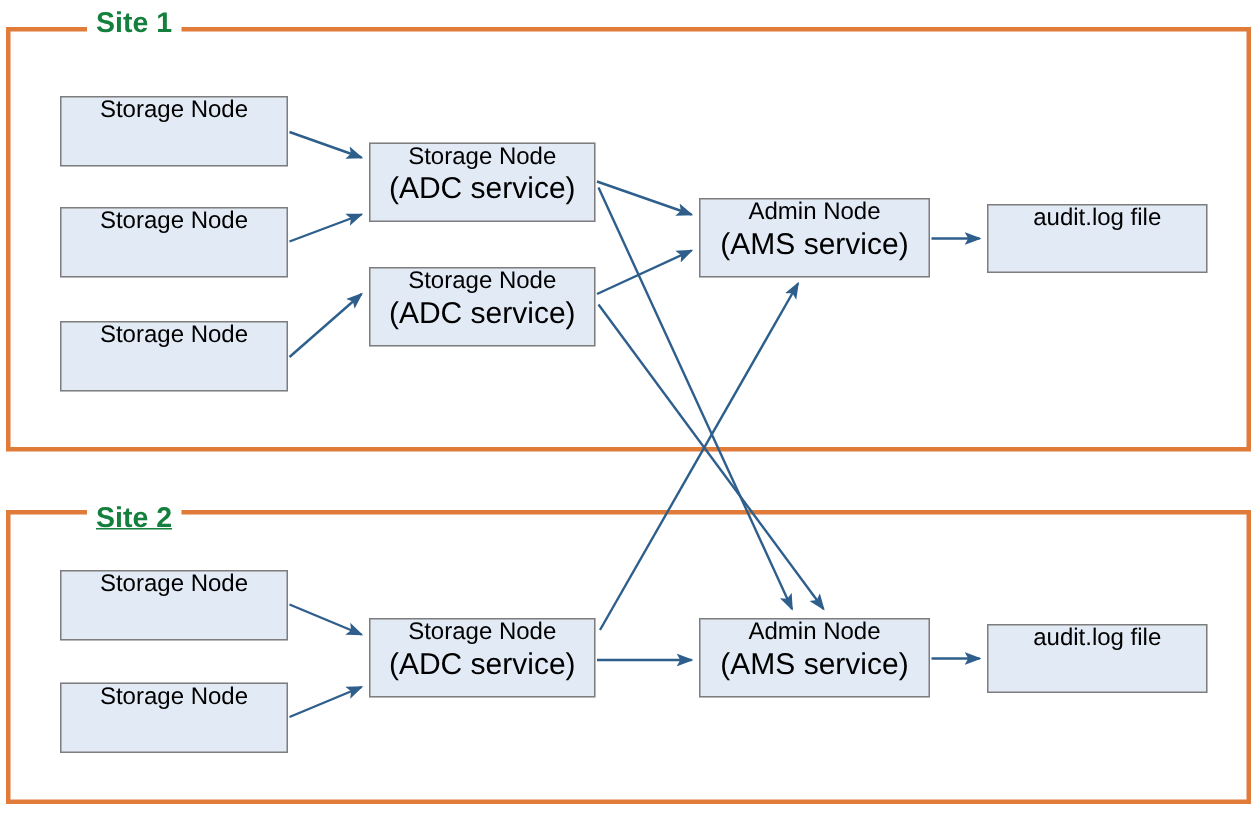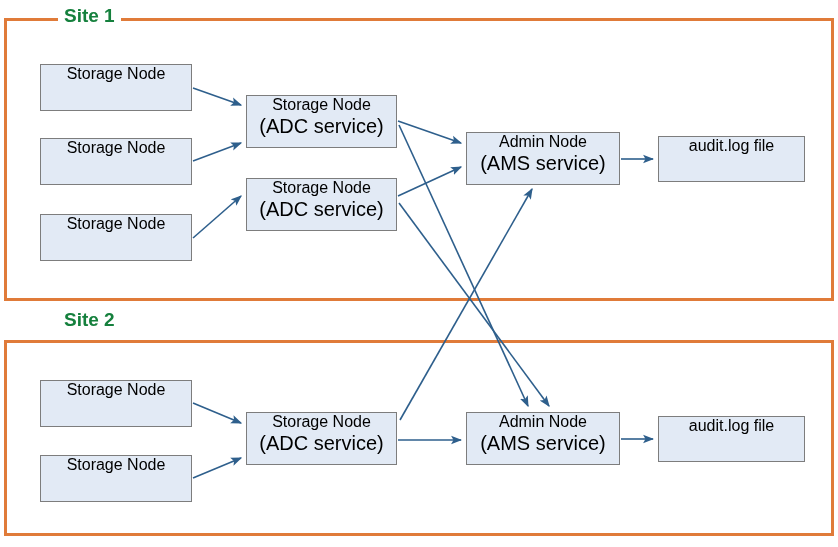--- a/index.html
+++ b/index.html
@@ -50,21 +50,21 @@
 </style>
 </head>
 <body>
 
 <div id="canvas">
 
   <div class="site-frame" id="frame-site-1" style="left: 4px; top: 18px; width: 830px; height: 283px; border-color: rgb(224, 123, 57);"></div>
   <div class="site-label" id="label-site-1" style="left: 58px; top: 6px;">Site 1</div>
 
   <div class="site-frame" id="frame-site-2" style="left: 4px; top: 340px; width: 830px; height: 196px; border-color: rgb(224, 123, 57);"></div>
-  <div class="site-label" id="label-site-2" style="left: 58px; top: 310px;">Site 2</div>
+  <div class="site-label" id="label-site-2" style="left: 58px; top: 336px; text-decoration: underline;">Site 2</div>
 
   <svg class="edges" id="edge-layer" viewBox="0 0 838 547" xmlns="http://www.w3.org/2000/svg">
     <defs>
       <marker id="arrowhead" markerWidth="7" markerHeight="7" refX="6.2" refY="3" orient="auto" markerUnits="strokeWidth">
         <path d="M0,0.3 L7,3 L0,5.7 L1.5,3 Z" fill="#2E5F8C"></path>
       </marker>
     </defs>
     <g id="edge-group">
         <line x1="193" y1="88" x2="241" y2="105" stroke="#2E5F8C" stroke-width="1.6" marker-end="url(#arrowhead)"></line>
         <line x1="193" y1="161" x2="241" y2="143" stroke="#2E5F8C" stroke-width="1.6" marker-end="url(#arrowhead)"></line>

